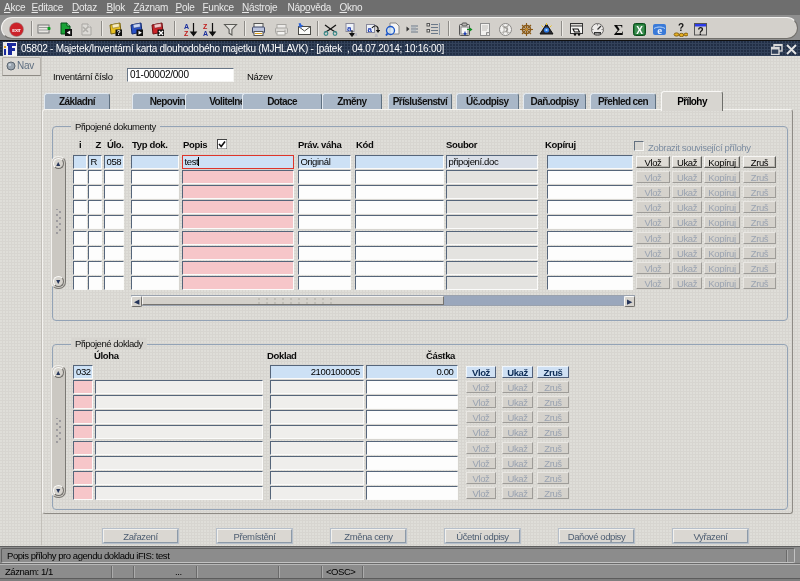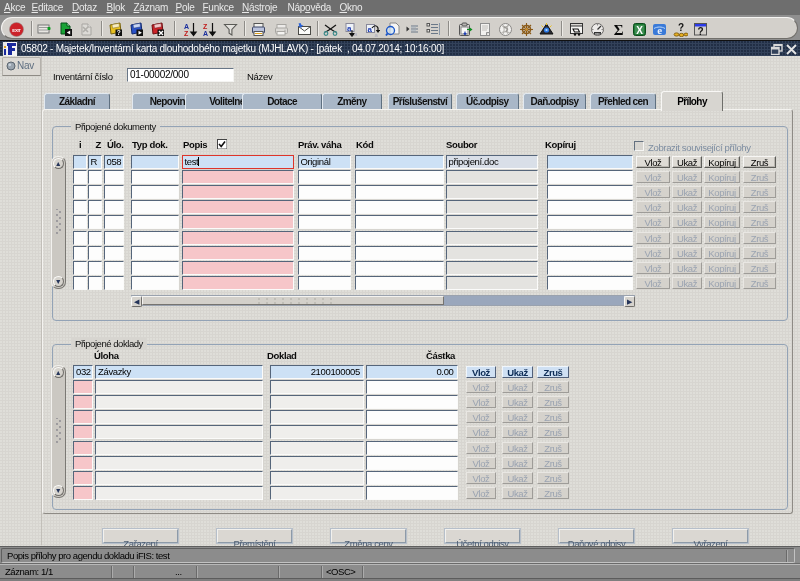--- a/index.html
+++ b/index.html
@@ -47,21 +47,21 @@
 .btnb{position:absolute;font-size:9.5px;letter-spacing:-0.4px;background:#cfe0f3;border-top:1px solid #f0f6fc;border-left:1px solid #f0f6fc;
  border-bottom:1px solid #51607a;border-right:1px solid #51607a;text-align:center;color:#0d2c56;
  padding-top:0px;z-index:2;line-height:11px;font-weight:bold}
 .slider{position:absolute;width:15px;border-radius:7px;background:#cbc8c2;
  border-top:1px solid #f2f1ee;border-left:1px solid #f2f1ee;border-bottom:1px solid #7b7974;border-right:1px solid #7b7974;z-index:2}
 .scir{position:absolute;width:11px;height:11px;border-radius:6px;background:#d6d3cd;
  border-top:1px solid #fbfbf9;border-left:1px solid #fbfbf9;border-bottom:1px solid #6f6d69;border-right:1px solid #6f6d69;z-index:3;
  font-size:7px;color:#25355a;text-align:center;line-height:9.5px}
 .bigbtn{position:absolute;top:473px;width:75px;height:14px;background:#dad7d2;font-size:9.5px;letter-spacing:-0.4px;
  border-top:1px solid #f2f1ee;border-left:1px solid #f2f1ee;border-bottom:1px solid #8d9aa8;border-right:1px solid #8d9aa8;
- box-shadow:0 0 0 1px #b6bfca;text-align:center;color:#4c5c71;padding-top:8px;line-height:11px}
+ box-shadow:0 0 0 1px #b6bfca;text-align:center;color:#4c5c71;padding-top:1px;line-height:11px}
 #statusbar{left:0;top:546px;width:800px;height:35px;background:#8c8c8c;border-top:1px solid #5f5f5f;color:#000;font-size:9.5px;letter-spacing:-0.45px}
 .ssep{position:absolute;width:2px;height:12px;background:linear-gradient(90deg,#6a6a6a 50%,#ababab 50%)}
 </style></head><body>
 <div id="app">
 
 <div id="menubar" class="ab">
 <span class="mi" style="left:4px"><u>A</u>kce</span>
 <span class="mi" style="left:31.5px"><u>E</u>ditace</span>
 <span class="mi" style="left:72px"><u>D</u>otaz</span>
 <span class="mi" style="left:106.5px"><u>B</u>lok</span>
@@ -499,21 +499,20 @@
         <circle cx="76" cy="6" r="0.8" fill="#a8a6a0"></circle>
       </svg>
       <div class="scir" style="left:131px;top:239.5px;border-radius:2px;width:11px">◀</div>
       <div class="scir" style="left:624px;top:239.5px;border-radius:2px;width:11px">▶</div>
       <div class="grp" style="left:52px;top:288px;width:736px;height:166px"></div>
       <div class="grplbl" style="left:71px;top:282px">Připojené doklady</div>
       <div class="hd" style="left:94px;top:294px">Úloha</div>
       <div class="hd" style="left:267px;top:294px">Doklad</div>
       <div class="hd" style="left:419px;top:294px;width:36px;text-align:right">Částka</div>
       <div class="cell" style="left:73px;top:309px;width:19.5px;height:14px;background:#cde1f5;">032</div>
-      <div class="cell" style="left:95px;top:309px;width:168px;height:14px;background:#cde1f5;">Závazky</div>
       <div class="cell" style="left:269.5px;top:309px;width:94.5px;height:14px;background:#cde1f5;text-align:right;padding-right:3px;">2100100005</div>
       <div class="cell" style="left:366px;top:309px;width:91.5px;height:14px;background:#cde1f5;text-align:right;padding-right:3px;">0.00</div>
       <div class="btnb" style="left:466px;top:310px;width:30px;height:12px">Vlož</div>
       <div class="btnb" style="left:502px;top:310px;width:31px;height:12px">Ukaž</div>
       <div class="btnb" style="left:537px;top:310px;width:32px;height:12px">Zruš</div>
       <div class="cell" style="left:73px;top:324.1px;width:19.5px;height:14px;background:#f6c6c9"></div>
       <div class="cell" style="left:95px;top:324.1px;width:168px;height:14px;background:#efeeec"></div>
       <div class="cell" style="left:269.5px;top:324.1px;width:94.5px;height:14px;background:#efeeec"></div>
       <div class="cell" style="left:366px;top:324.1px;width:91.5px;height:14px;background:#fdfdfd"></div>
       <div class="btnd" style="left:466px;top:325.1px;width:30px;height:12px">Vlož</div>

